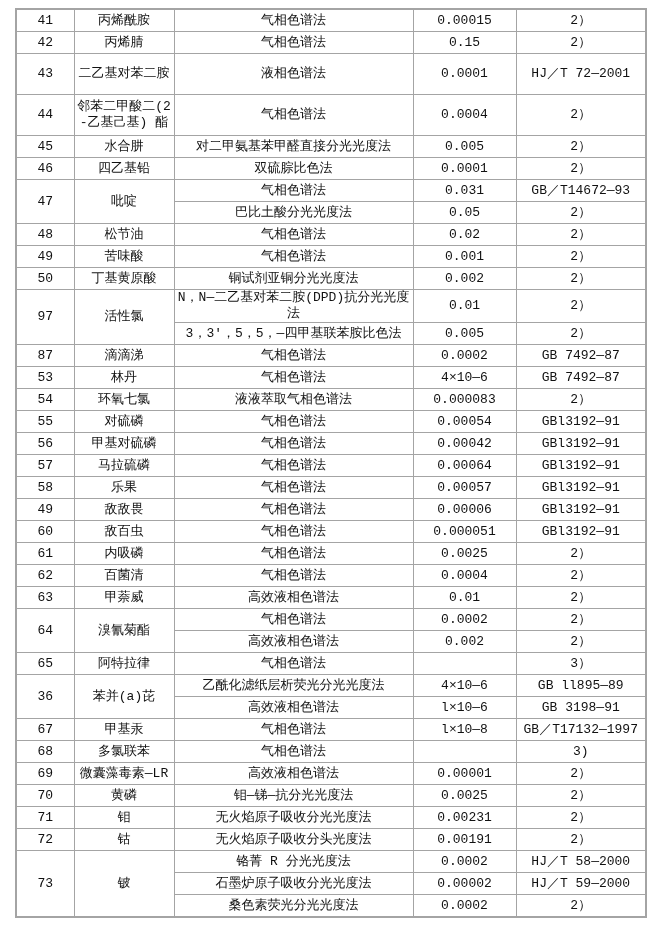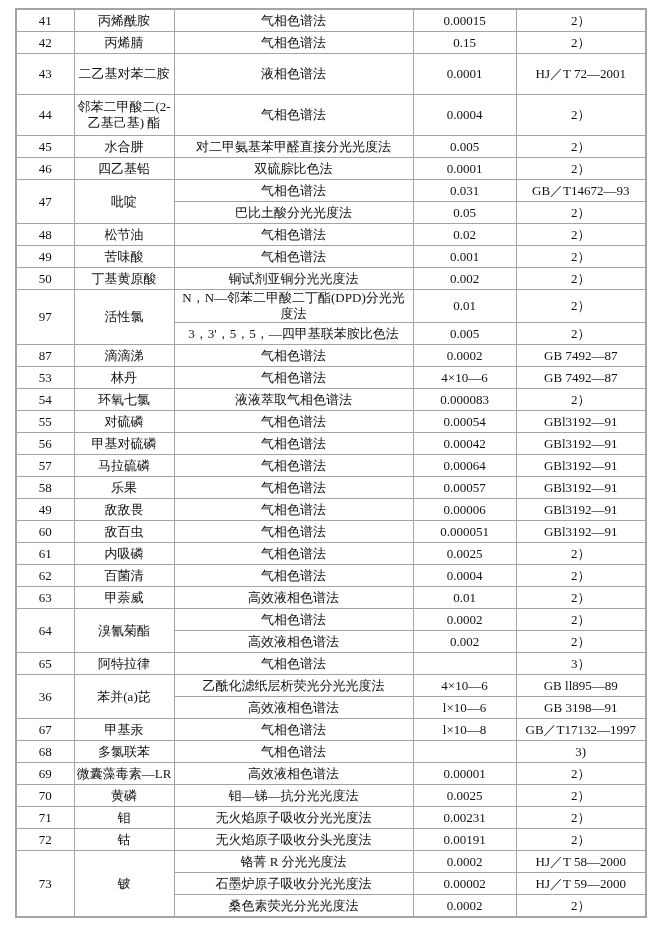--- a/index.html
+++ b/index.html
@@ -2,21 +2,21 @@
 <html><head>
   <meta charset="utf-8">
   <style>
     html, body { margin: 0; padding: 0; background: #ffffff; }
     body { width: 658px; height: 928px; position: relative; overflow: hidden; }
     .wrap { position: absolute; left: 15px; top: 8px; }
     table {
       border-collapse: collapse;
       width: 630px;
       table-layout: fixed;
-      font-family: Liberation Serif, serif;
+      font-family: Liberation Mono, monospace;
       font-size: 13px;
       color: #111111;
     }
     td {
       border: 1px solid #a4a4a4;
       text-align: center;
       vertical-align: middle;
       padding: 0 2px;
       height: 21px;
       line-height: 16px;
@@ -126,21 +126,21 @@
       <td>50</td>
       <td>丁基黄原酸</td>
       <td>铜试剂亚铜分光光度法</td>
       <td>0.002</td>
       <td>2）</td>
     </tr>
 
     <tr>
       <td rowspan="2">97</td>
       <td rowspan="2">活性氯</td>
-      <td>N，N—邻苯二甲酸二丁酯(DPD)分光光度法</td>
+      <td>N，N—二乙基对苯二胺(DPD)抗分光光度法</td>
       <td>0.01</td>
       <td>2）</td>
     </tr>
     <tr>
       <td>3，3'，5，5，—四甲基联苯胺比色法</td>
       <td>0.005</td>
       <td>2）</td>
     </tr>
 
     <tr>

